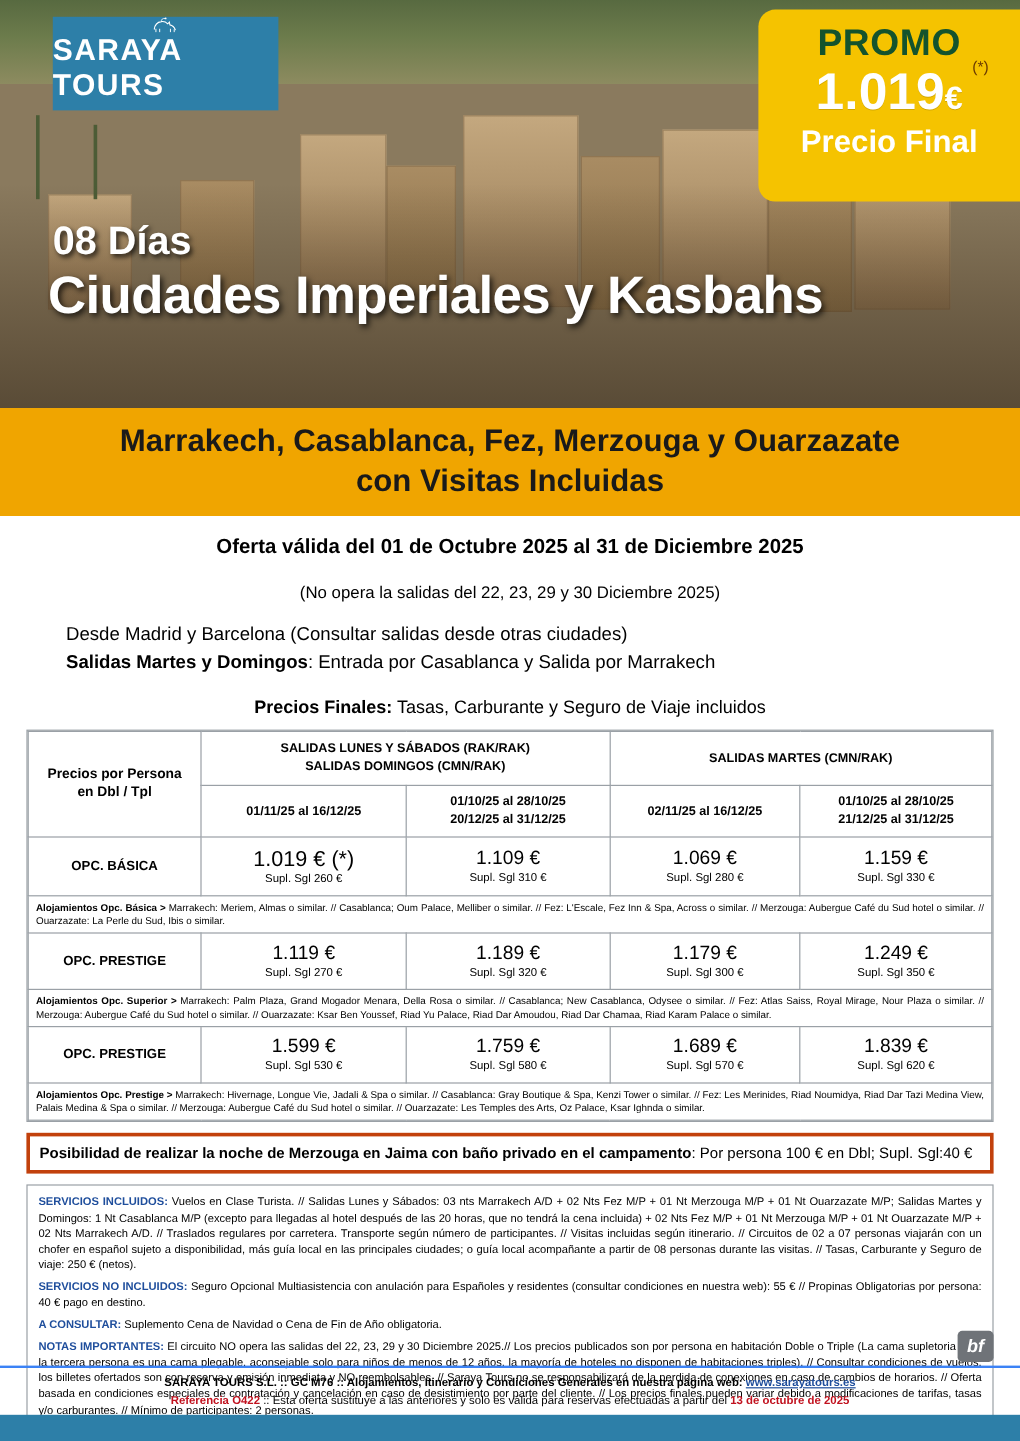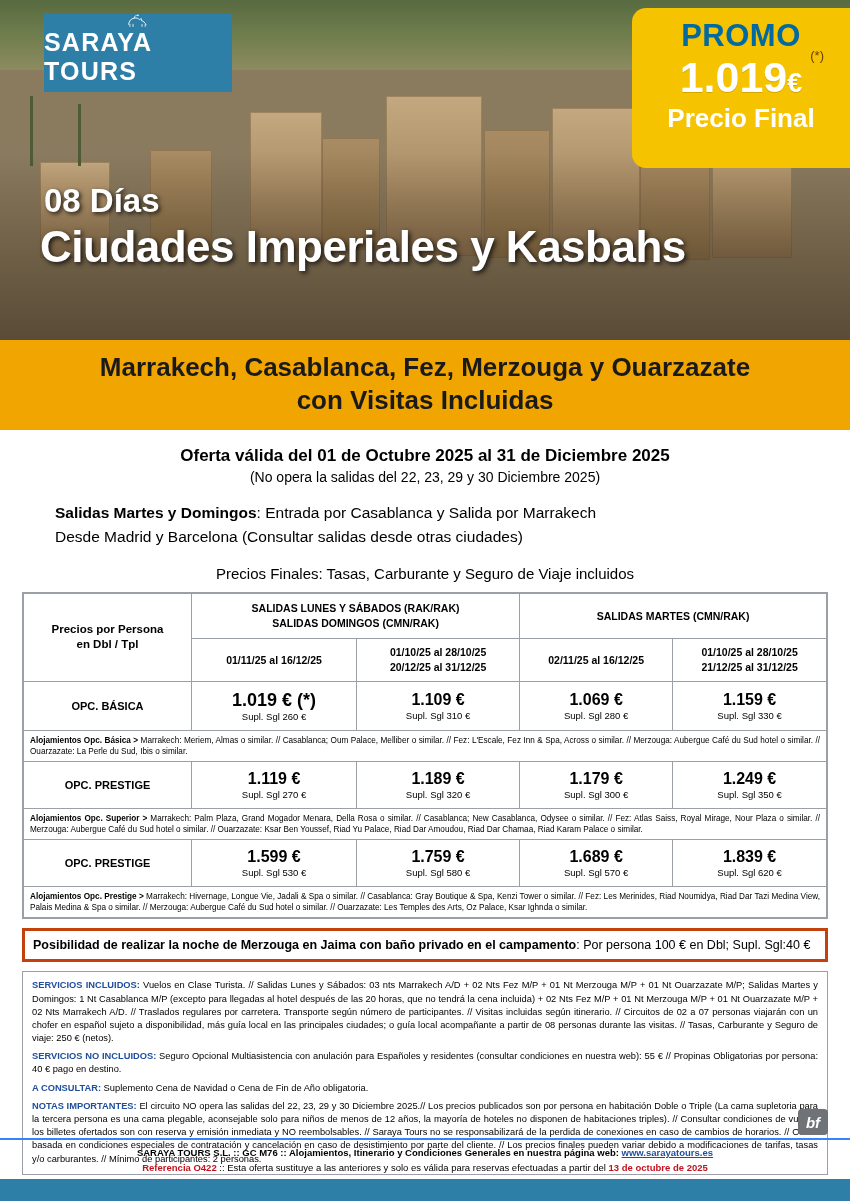--- a/index.html
+++ b/index.html
@@ -66,21 +66,21 @@
 
   .promo-badge {
     position:absolute; right:0; top:8px;
     width:218px; height:160px;
     background:#f5c300;
     border-radius: 14px 0 0 14px;
     color:#1a1a1a;
     text-align:center;
     padding-top:10px;
   }
-  .promo-title { font-size:31px; font-weight:bold; color:#0369a1; letter-spacing:.5px; }
+  .promo-title { font-size:31px; font-weight:bold; color:#14532d; letter-spacing:.5px; }
   .promo-price {
     font-size:43px; font-weight:bold; color:#ffffff; line-height:1;
     margin-top:2px; text-shadow: 0 1px 0 rgba(0,0,0,.15);
   }
   .promo-price .eur { font-size:27px; }
   .promo-ast { font-size:13px; color:#6b3b00; display:block; line-height:.9; margin-bottom:-4px;}
   .promo-final { font-size:26px; font-weight:bold; color:#ffffff; margin-top:4px; }
 
   .hero-days {
     position:absolute; left:44px; top:182px;
@@ -100,38 +100,38 @@
     color:#1a1a1a;
     text-align:center;
     padding:12px 10px 14px;
   }
   .band .l1 { font-size:26px; font-weight:bold; }
   .band .l2 { font-size:26px; font-weight:bold; margin-top:2px;}
 
   
   .validity { text-align:center; margin-top:16px; }
   .validity .v1 { font-size:17px; font-weight:bold; }
-  .validity .v2 { font-size:14px; margin-top:3px; }
+  .validity .v2 { font-size:14px; margin-top:19px; }
 
   .departures { margin:16px 0 0 55px; line-height:1.55; font-size:15.5px;}
   .departures b { font-weight:bold; }
 
   .prices-head { text-align:center; margin-top:16px; font-size:15px; }
-  .prices-head b { font-weight:normal; }
+  .prices-head b { font-weight:bold; }
 
   
   .tbl-wrap { margin:10px 22px 0 22px; border:1px solid #9aa0a6; }
   table.pricing { width:100%; border-collapse:collapse; }
   table.pricing td, table.pricing th { border:1px solid #9aa0a6; }
-  .hdr-left { width:168px; text-align:center; font-size:11.5px; font-weight:bold; padding:6px 4px; line-height:1.35; }
+  .hdr-left { width:144px; text-align:center; font-size:11.5px; font-weight:bold; padding:6px 4px; line-height:1.35; }
   .grp-hdr { text-align:center; font-size:10.5px; font-weight:bold; padding:7px 4px; line-height:1.45; }
   .sub-hdr { text-align:center; font-size:10.5px; font-weight:bold; padding:6px 2px; line-height:1.4; }
   .opt-cell { text-align:center; font-size:11px; font-weight:bold; padding:10px 4px; }
   .price-cell { text-align:center; padding:7px 4px; line-height:1.25; }
-  .price-main { font-size:16px; font-weight:bold; }
+  .price-main { font-size:16px; font-weight:normal; }
   .price-main.big { font-size:18px; }
   .price-sup { font-size:9.5px; }
   .note-row td { font-size:8.2px; line-height:1.35; padding:4px 6px; text-align:justify; }
   .note-row b { font-weight:bold; }
 
   .jaima {
     margin:9px 22px 0 22px; border:3px solid #c2410c; padding:7px 8px;
     font-size:12.5px;
   }
   .jaima b { font-weight:bold; }
@@ -216,24 +216,24 @@
   <div class="l1">Marrakech, Casablanca, Fez, Merzouga y Ouarzazate</div>
   <div class="l2">con Visitas Incluidas</div>
 </div>
 
 <div class="validity">
   <div class="v1">Oferta válida del 01 de Octubre 2025 al 31 de Diciembre 2025</div>
   <div class="v2">(No opera la salidas del 22, 23, 29 y 30 Diciembre 2025)</div>
 </div>
 
 <div class="departures">
+  <div>Desde Madrid y Barcelona (Consultar salidas desde otras ciudades)</div>
   <div>
     <b>Salidas Martes y Domingos</b><span>: Entrada por Casablanca y Salida por Marrakech</span>
   </div>
-  <div>Desde Madrid y Barcelona (Consultar salidas desde otras ciudades)</div>
 </div>
 
 <div class="prices-head">
   <b>Precios Finales:</b><span> Tasas, Carburante y Seguro de Viaje incluidos</span>
 </div>
 
 <div class="tbl-wrap">
 <table class="pricing">
   <tbody>
         <tr>

